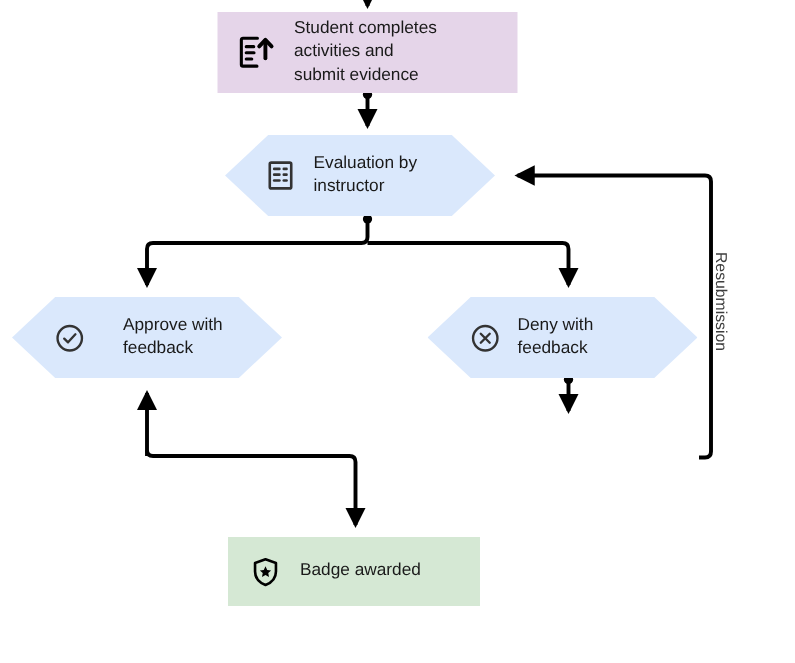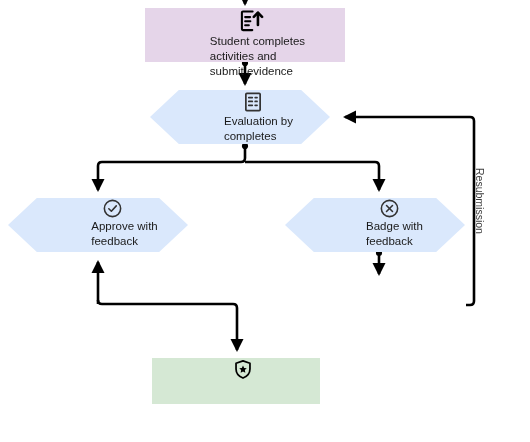--- a/index.html
+++ b/index.html
@@ -23,21 +23,20 @@
     top: 0;
     width: 530px;
     height: 442px;
   }
   .node {
     position: absolute;
     box-sizing: border-box;
     display: flex;
     align-items: center;
     z-index: 2;
-    flex-direction: column;
   }
   .node .icon {
     flex: 0 0 auto;
     display: flex;
     align-items: center;
     justify-content: center;
   }
   .node .label {
     color: #1a1a1a;
     font-size: 11.5px;
@@ -148,21 +147,21 @@
         <rect x="4.2" y="2.6" width="15.6" height="18.8" rx="1.1"></rect>
         <line x1="7.4" y1="7.2" x2="11.2" y2="7.2"></line>
         <line x1="7.4" y1="11.4" x2="11.2" y2="11.4"></line>
         <line x1="7.4" y1="15.6" x2="11.2" y2="15.6"></line>
         <line x1="14.4" y1="7.2" x2="16.4" y2="7.2"></line>
         <line x1="14.4" y1="11.4" x2="16.4" y2="11.4"></line>
         <line x1="14.4" y1="15.6" x2="16.4" y2="15.6"></line>
       </svg>
     </span>
     <span class="label">Evaluation by
-completes</span>
+instructor</span>
   </div>
 
   <div class="node hex" id="n-approve">
     <span class="icon">
       <svg width="21" height="21" viewBox="0 0 24 24" fill="none" stroke="#333333" stroke-width="1.8" stroke-linecap="round" stroke-linejoin="round">
         <circle cx="12" cy="12" r="9.3"></circle>
         <path d="M7.8 12.3 L10.7 15.1 L16.3 9"></path>
       </svg>
     </span>
     <span class="label">Approve with
@@ -170,31 +169,32 @@
   </div>
 
   <div class="node hex" id="n-deny">
     <span class="icon">
       <svg width="21" height="21" viewBox="0 0 24 24" fill="none" stroke="#333333" stroke-width="1.8" stroke-linecap="round" stroke-linejoin="round">
         <circle cx="12" cy="12" r="9.3"></circle>
         <line x1="8.6" y1="8.6" x2="15.4" y2="15.4"></line>
         <line x1="15.4" y1="8.6" x2="8.6" y2="15.4"></line>
       </svg>
     </span>
-    <span class="label">Badge with
+    <span class="label">Deny with
 feedback</span>
   </div>
 
 
   <div class="node rect green" id="n-badge">
     <span class="icon">
       <svg width="22" height="23" viewBox="0 0 24 24" fill="none" stroke="#000000" stroke-width="1.9" stroke-linecap="round" stroke-linejoin="round">
         <path d="M12 2.6 L19.6 5.2 V11.4 c0 5 -3.3 8.2 -7.6 9.9
                  c-4.3 -1.7 -7.6 -4.9 -7.6 -9.9 V5.2 Z"></path>
         <path d="M12 7.6 L13.25 10.3 L16.1 10.65 L14 12.6 L14.55 15.5
                  L12 14.05 L9.45 15.5 L10 12.6 L7.9 10.65 L10.75 10.3 Z" fill="#000000" stroke="none"></path>
       </svg>
     </span>
+    <span class="label">Badge awarded</span>
   </div>
 
   <div id="lbl-resubmission">Resubmission</div>
 
 </div>
 
 </body></html>

